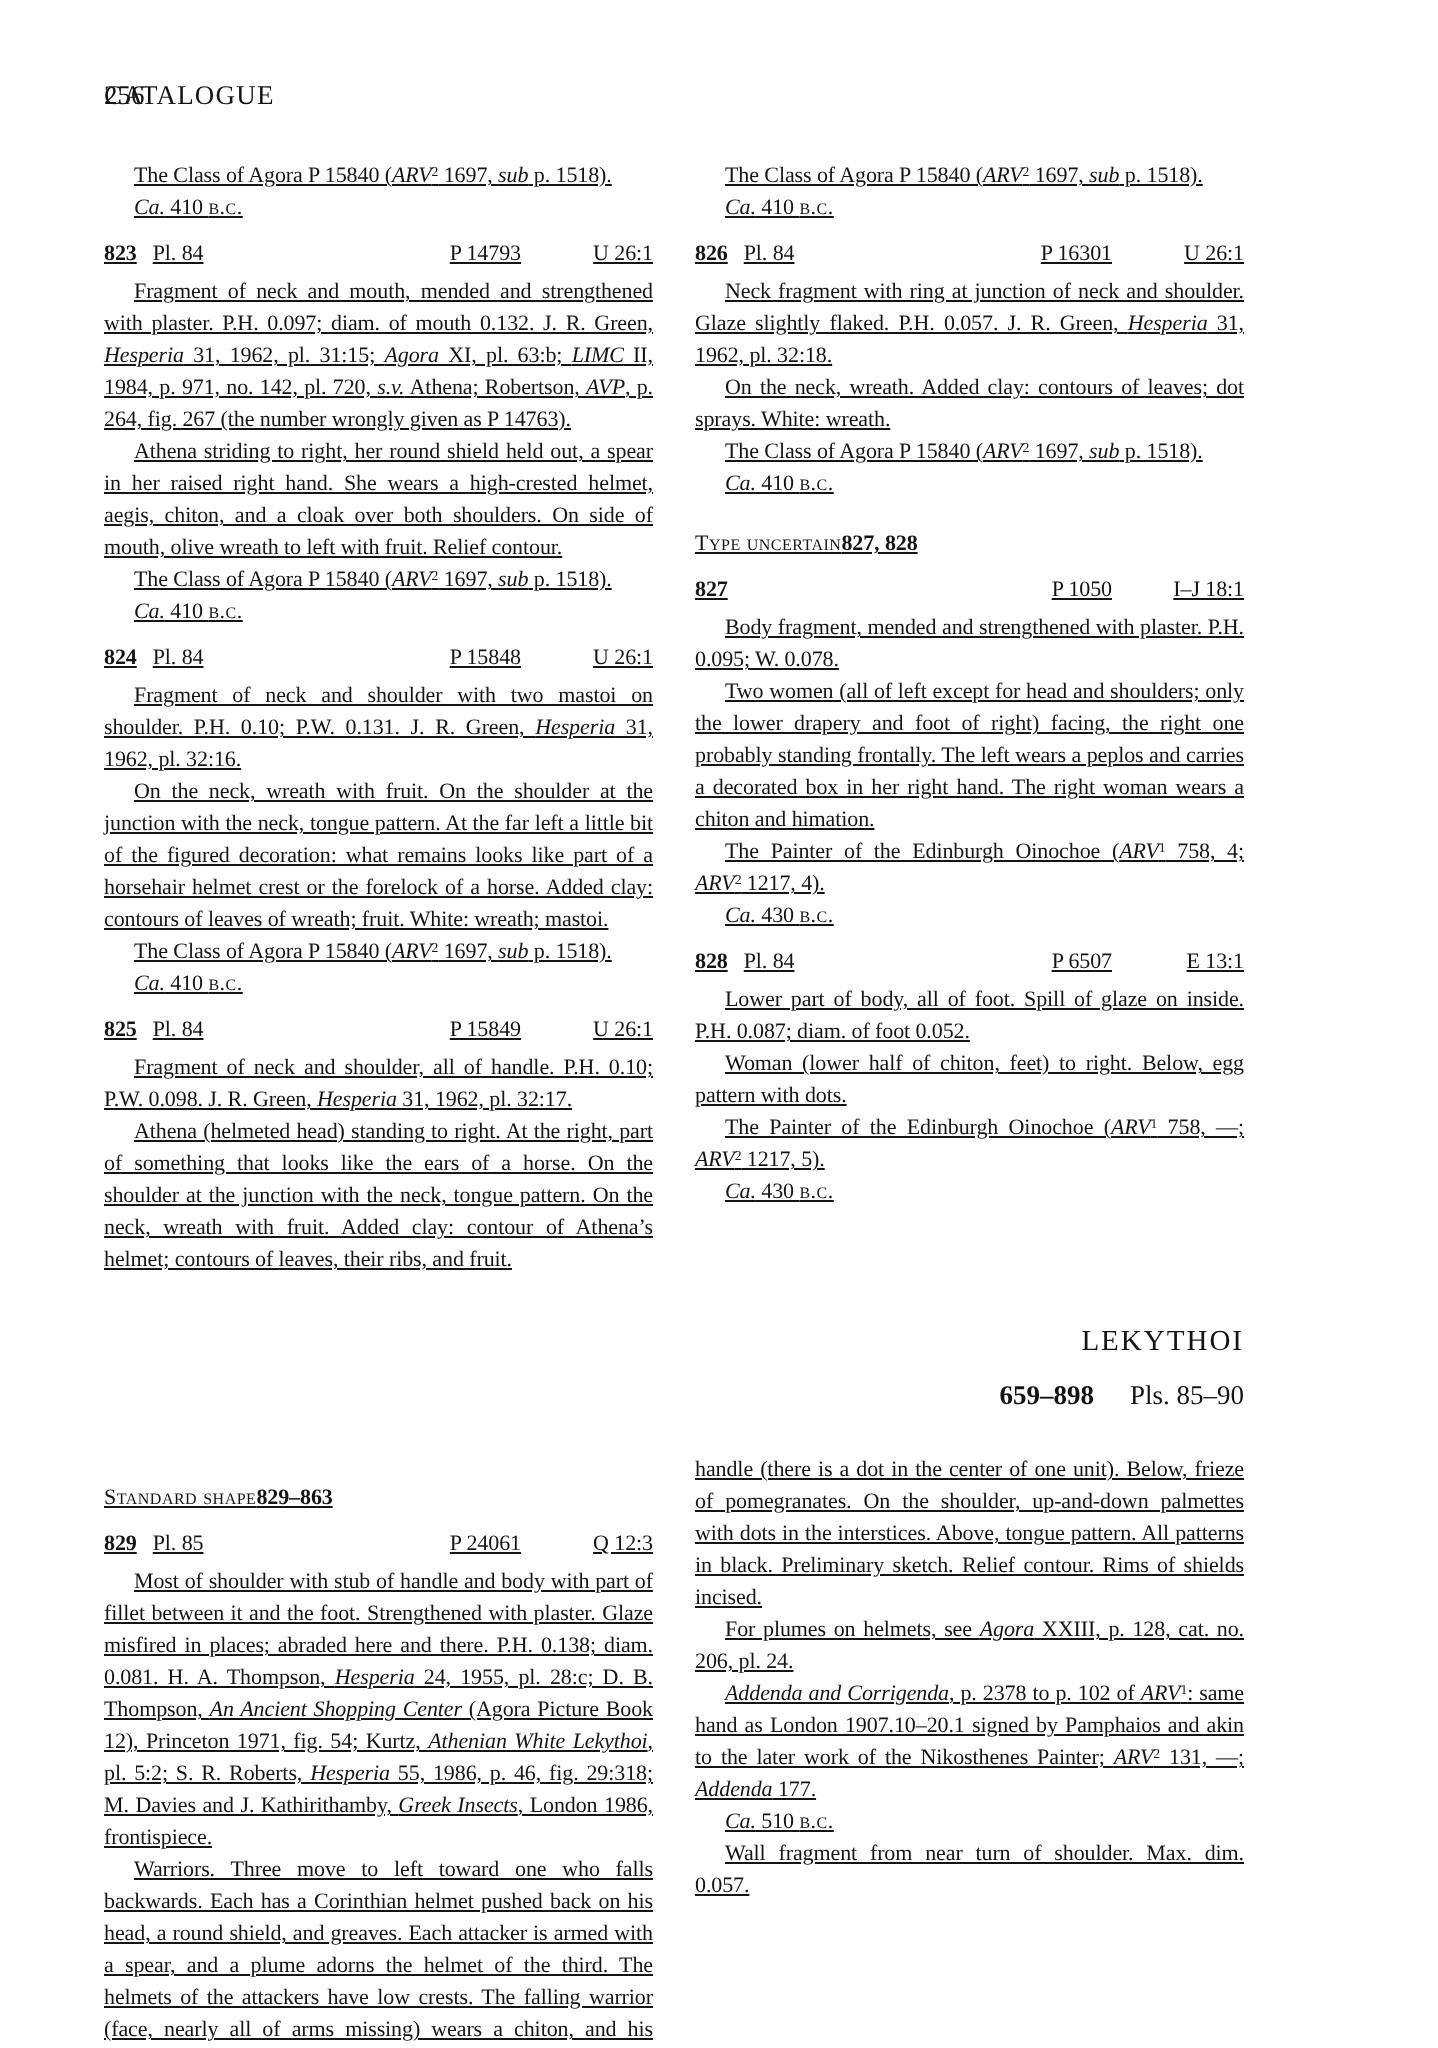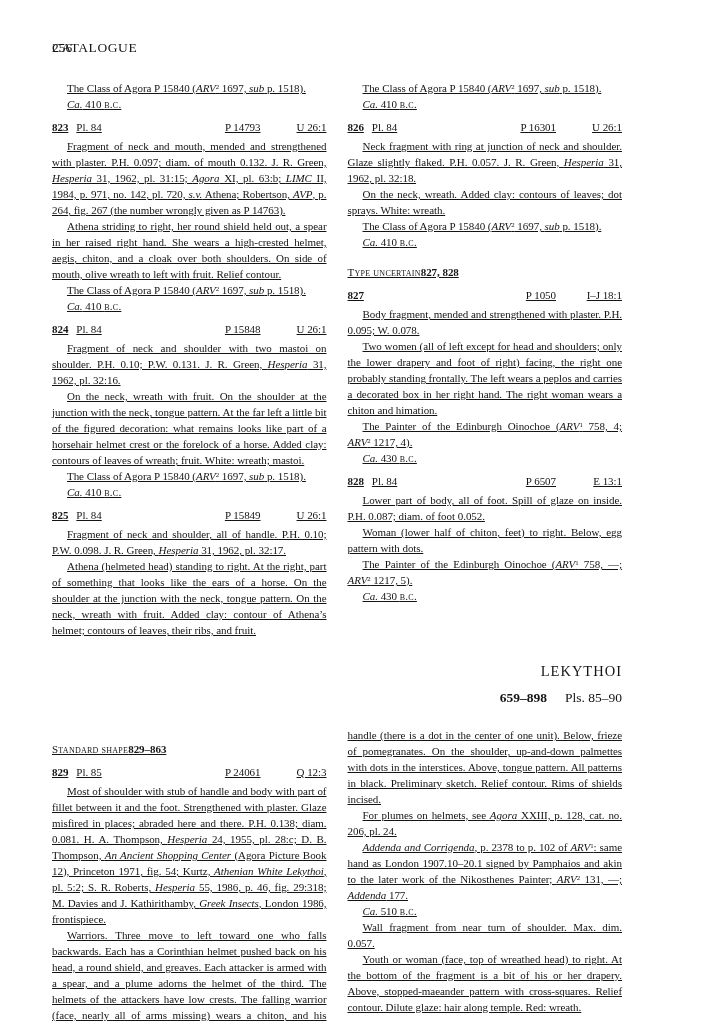--- a/index.html
+++ b/index.html
@@ -183,17 +183,16 @@
         </div>
         <p class="body">Most of shoulder with stub of handle and body with part of fillet between it and the foot. Strengthened with plaster. Glaze misfired in places; abraded here and there. P.H. 0.138; diam. 0.081. H. A. Thompson, <i>Hesperia</i> 24, 1955, pl. 28:c; D. B. Thompson, <i>An Ancient Shopping Center</i> (Agora Picture Book 12), Princeton 1971, fig. 54; Kurtz, <i>Athenian White Lekythoi</i>, pl. 5:2; S. R. Roberts, <i>Hesperia</i> 55, 1986, p. 46, fig. 29:318; M. Davies and J. Kathirithamby, <i>Greek Insects</i>, London 1986, frontispiece.</p>
         <p class="body">Warriors. Three move to left toward one who falls backwards. Each has a Corinthian helmet pushed back on his head, a round shield, and greaves. Each attacker is armed with a spear, and a plume adorns the helmet of the third. The helmets of the attackers have low crests. The falling warrior (face, nearly all of arms missing) wears a chiton, and his helmet has no crest. The shield devices are a serpent, a bee, and an anchor. Above, key pattern to left beginning under the</p>
       </div>
     <div class="col">
         <p class="body cont">handle (there is a dot in the center of one unit). Below, frieze of pomegranates. On the shoulder, up-and-down palmettes with dots in the interstices. Above, tongue pattern. All patterns in black. Preliminary sketch. Relief contour. Rims of shields incised.</p>
         <p class="body">For plumes on helmets, see <i>Agora</i> XXIII, p. 128, cat. no. 206, pl. 24.</p>
         <p class="body"><i>Addenda and Corrigenda</i>, p. 2378 to p. 102 of <i>ARV</i><sup>1</sup>: same hand as London 1907.10–20.1 signed by Pamphaios and akin to the later work of the Nikosthenes Painter; <i>ARV</i><sup>2</sup> 131, —; <i>Addenda</i> 177.</p>
         <p class="attr"><i>Ca.</i> 510 <span class="sc">b.c.</span></p>
         <p class="body">Wall fragment from near turn of shoulder. Max. dim. 0.057.</p>
-        <p class="body">Youth or woman (face, top of wreathed head) to right. At the bottom of the fragment is a bit of his or her drapery. Above, stopped-maeander pattern with cross-squares. Relief contour. Dilute glaze: hair along temple. Red: wreath.</p>
       </div>
   </div>
 
 </div>
 
 </body></html>

